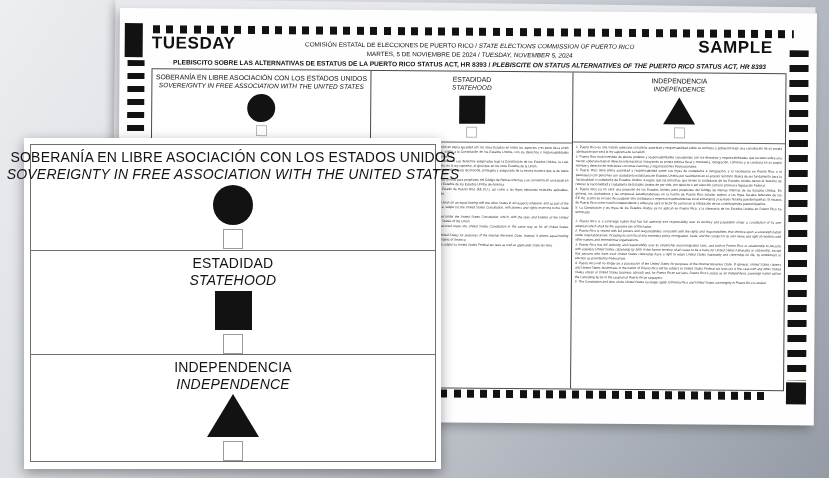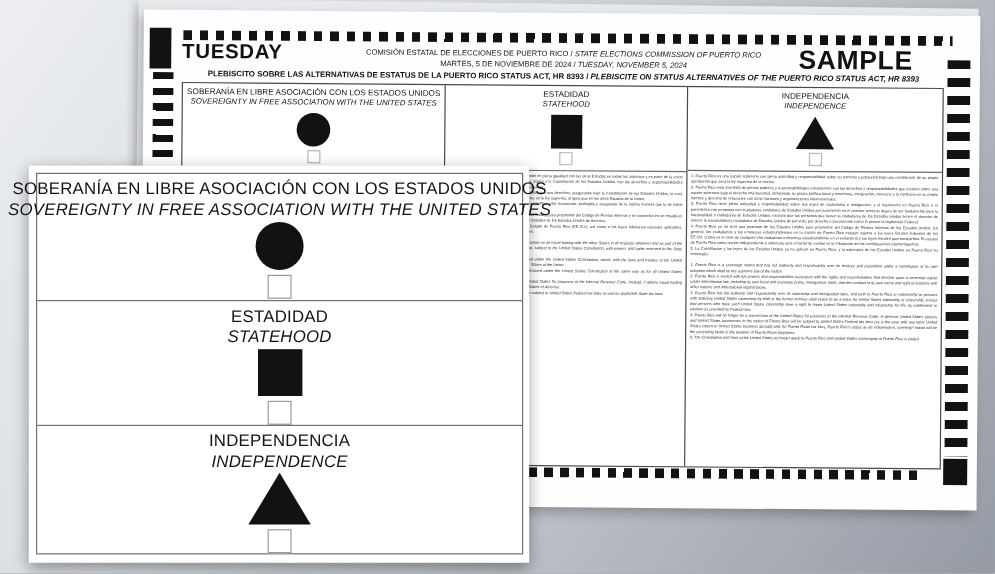--- a/index.html
+++ b/index.html
@@ -17,21 +17,21 @@
   .marks-top{position:absolute;left:33px;top:17px;width:641px;height:8px;
              background:repeating-linear-gradient(90deg,#121212 0 7px,transparent 7px 13.6px);}
   .marks-bottom{position:absolute;left:33px;top:379px;width:616px;height:8px;
              background:repeating-linear-gradient(90deg,#121212 0 7px,transparent 7px 13.2px);}
   .marks-left{position:absolute;left:8px;top:52px;width:17px;height:312px;
              background:repeating-linear-gradient(180deg,#121212 0 6px,transparent 6px 13px);}
   .marks-right{position:absolute;left:670px;top:37px;width:19px;height:330px;
              background:repeating-linear-gradient(180deg,#121212 0 7px,transparent 7px 15px);}
 
   .modelo{position:absolute;left:32px;top:25px;font-size:17px;font-weight:bold;letter-spacing:.6px;}
-  .sample{position:absolute;right:56px;top:25px;font-size:22px;font-weight:bold;letter-spacing:.6px;}
+  .sample{position:absolute;right:44px;top:25px;font-size:17px;font-weight:bold;letter-spacing:.6px;}
   .hc{position:absolute;left:120px;top:30px;width:460px;text-align:center;font-size:6.3px;line-height:1.45;}
   .hc i{font-style:italic;}
   .plebiscito{position:absolute;left:40px;top:50px;width:620px;text-align:center;
               font-size:6.6px;font-weight:bold;}
   .plebiscito i{font-style:italic;}
 
   .btable{position:absolute;left:32px;top:60px;width:635px;height:318px;border:1px solid #4a4a4a;
           display:flex;box-sizing:border-box;background:#fff;}
   .bcol{position:relative;box-sizing:border-box;display:flex;flex-direction:column;align-items:center;}
   .bcol.c0{width:218px;}

